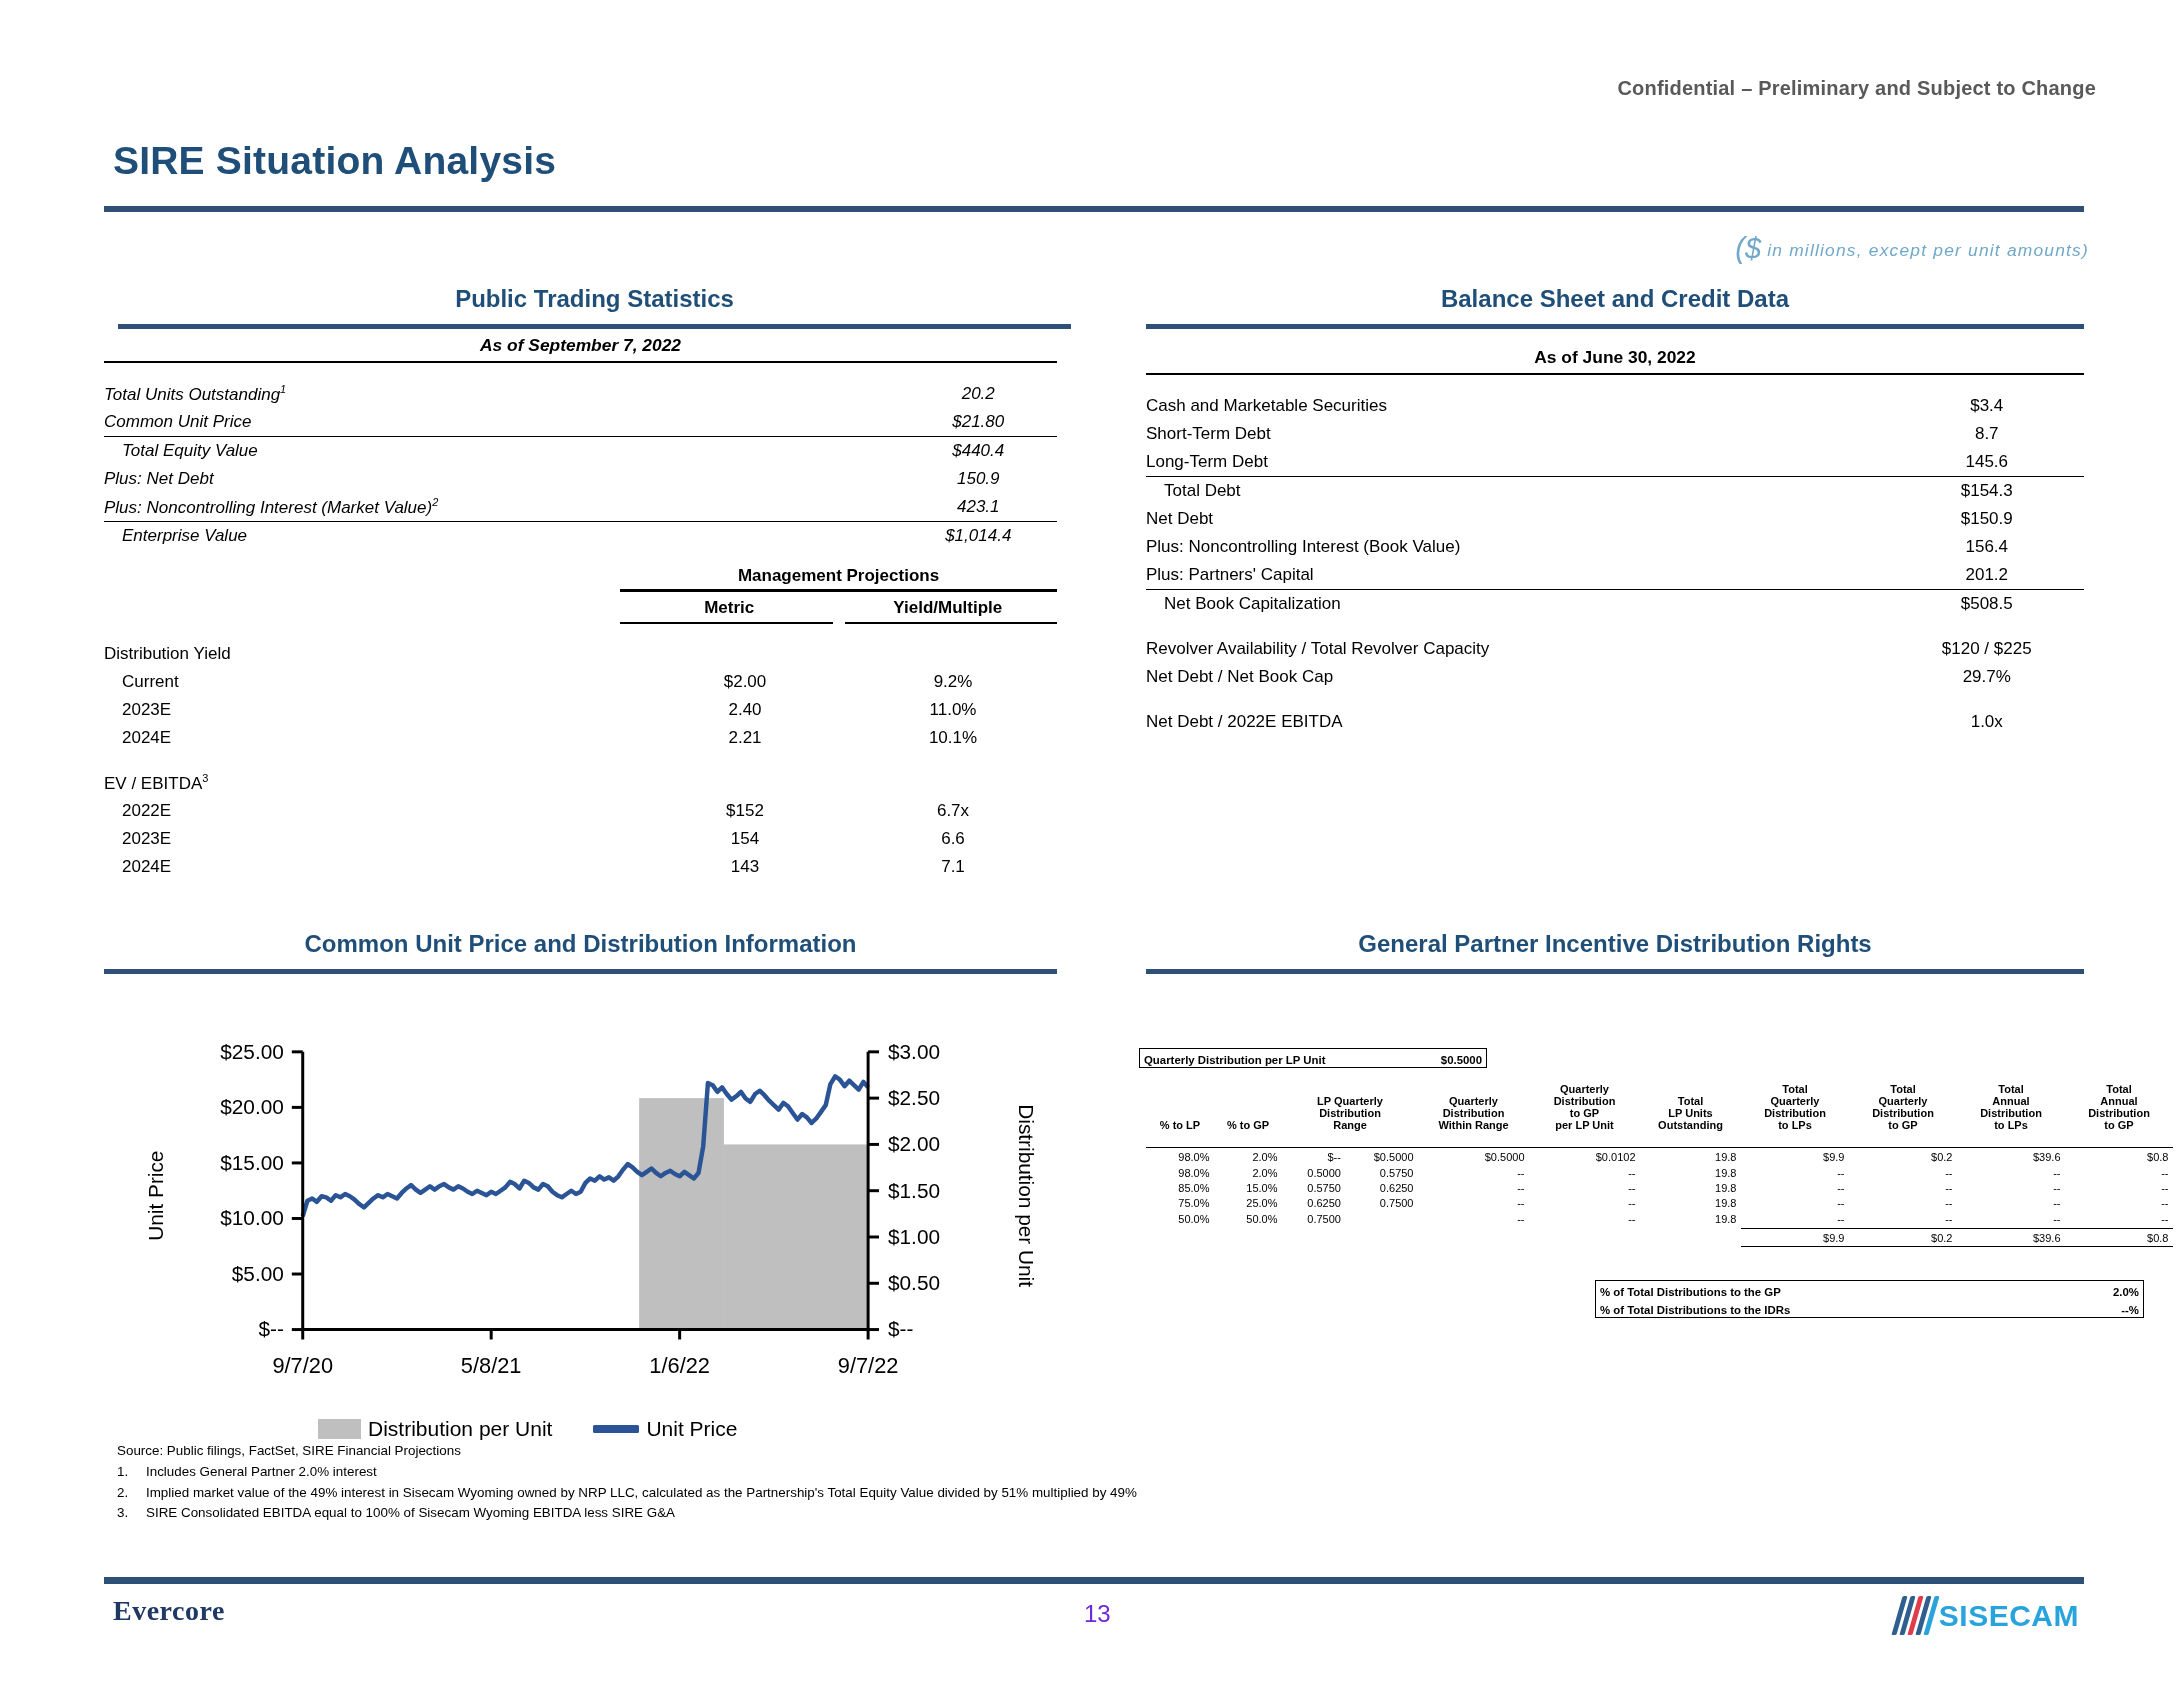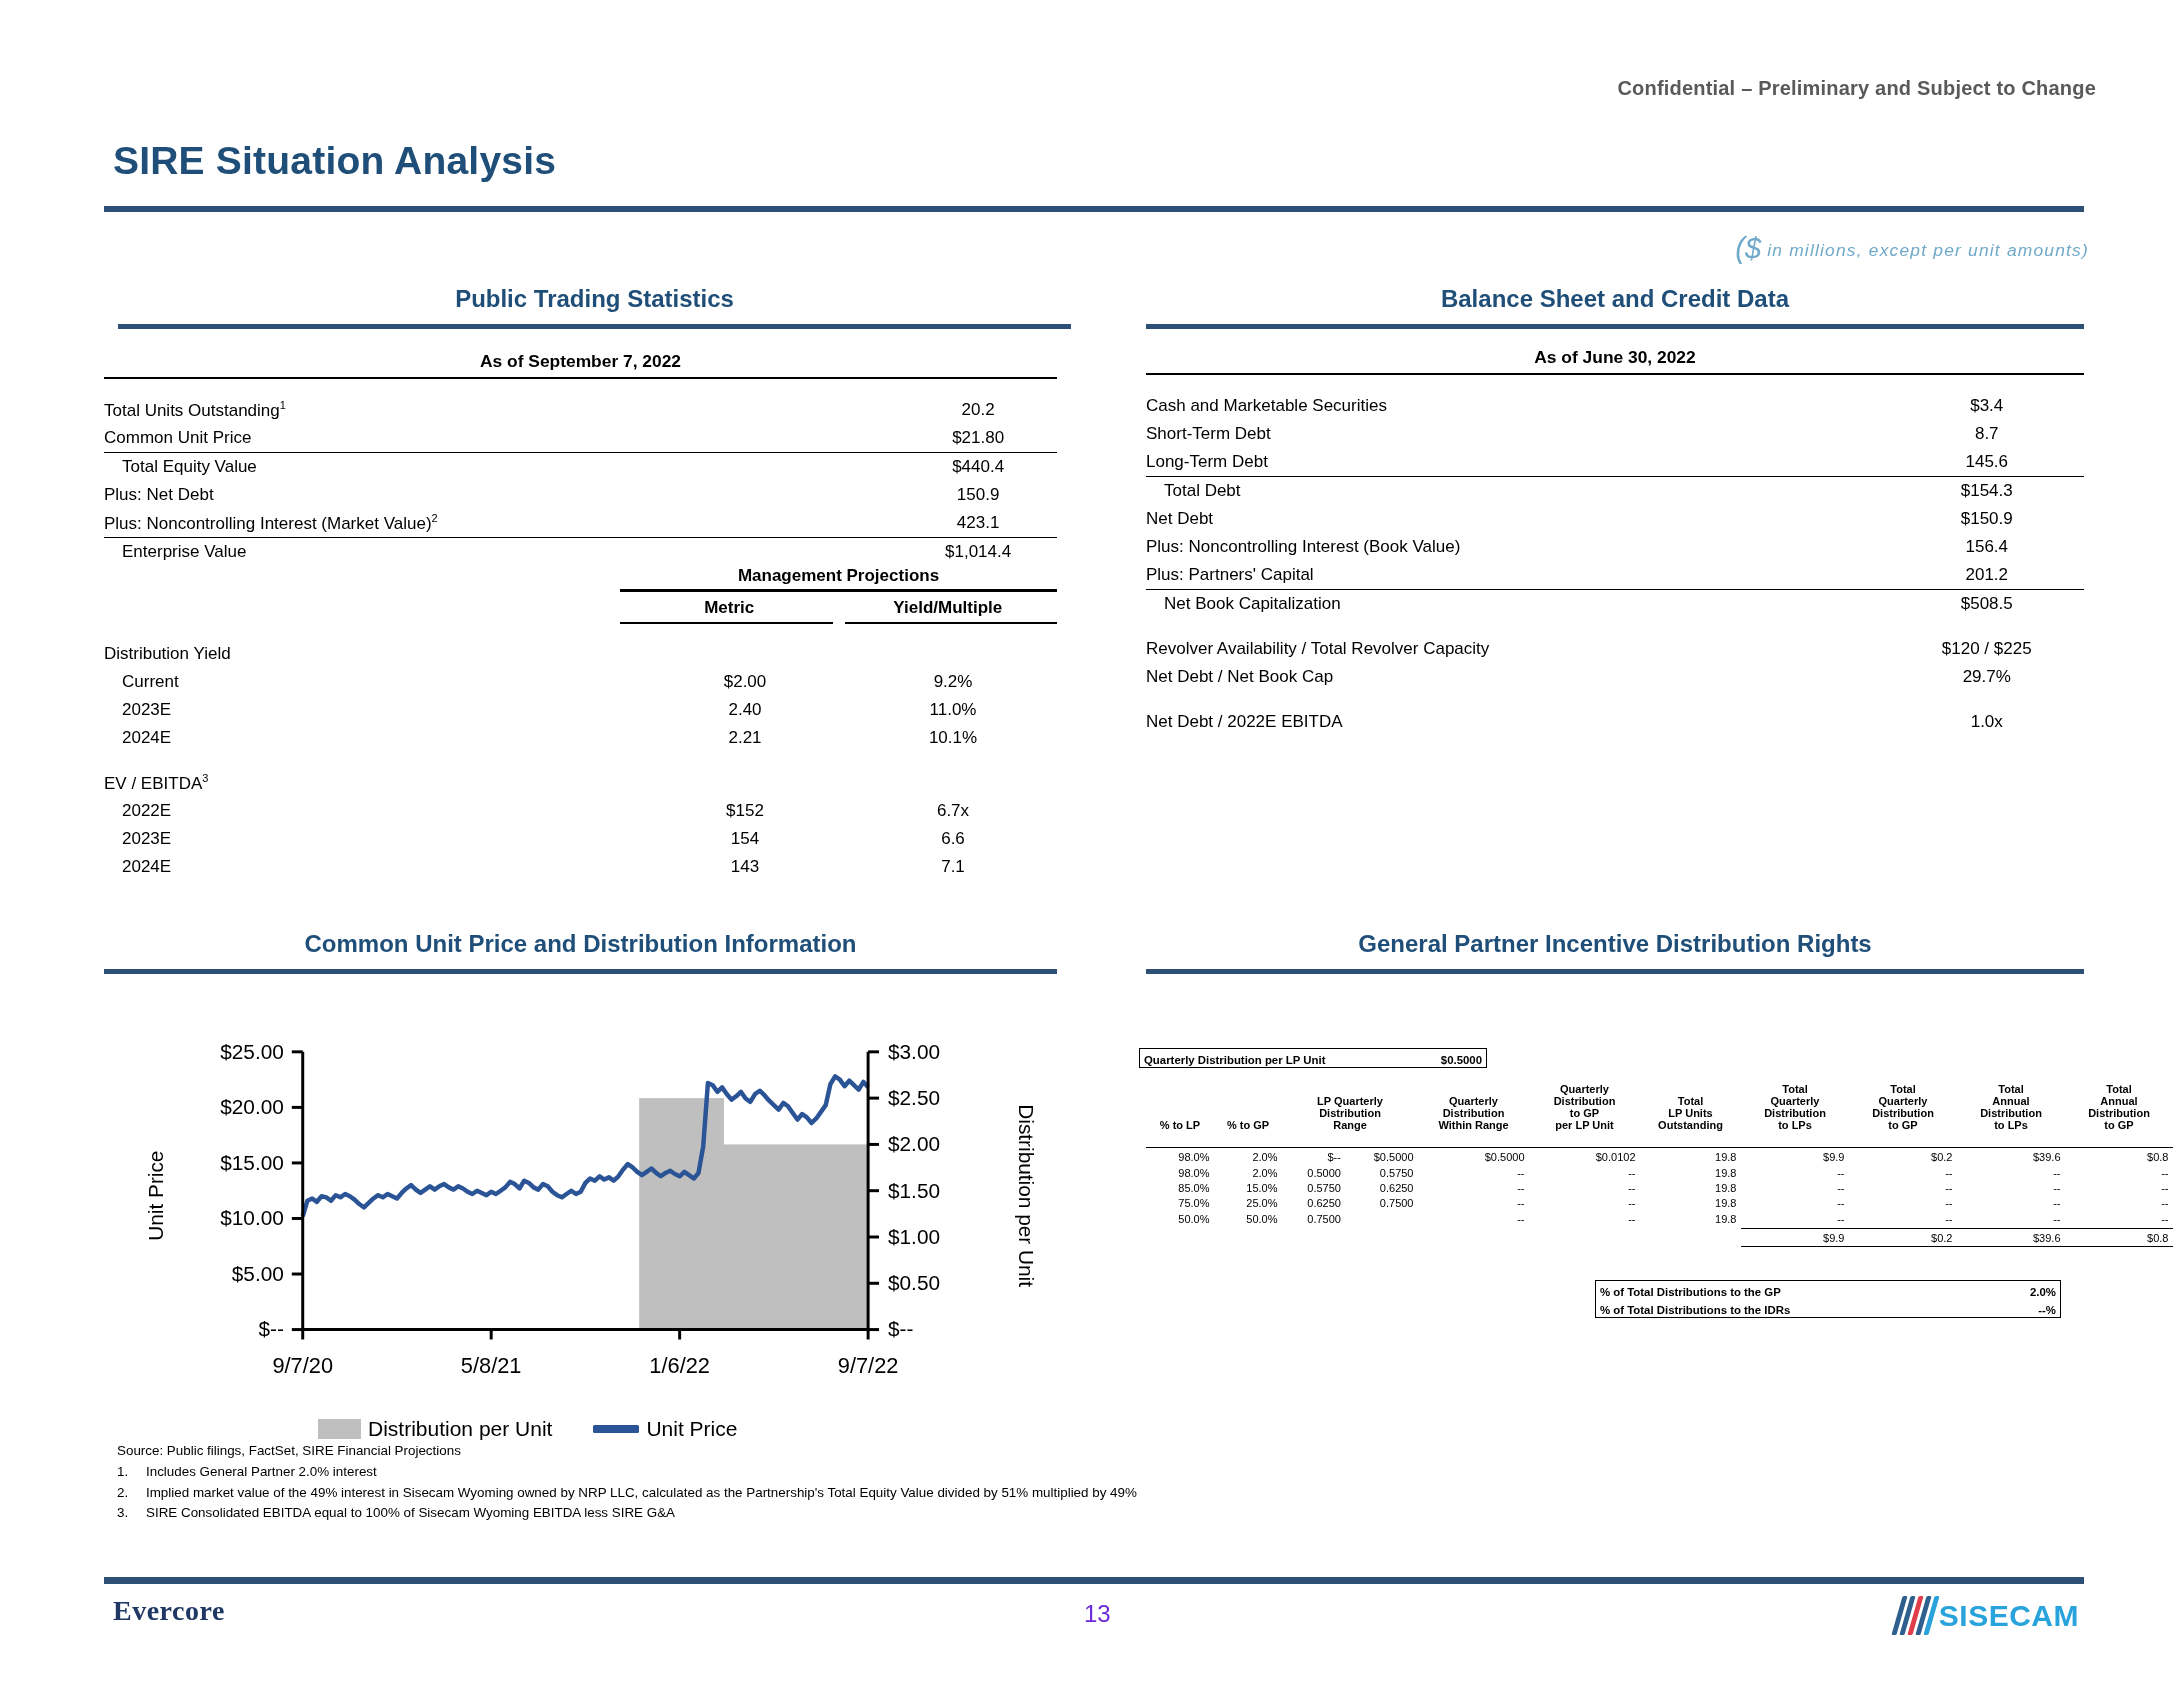--- a/index.html
+++ b/index.html
@@ -56,21 +56,21 @@
 <div class="abs" id="title-rule"></div>
 <div class="abs" id="units-note">
   <span class="big">($</span><span> in millions, except per unit amounts)</span>
 </div>
 
 <div class="abs" style="top:285px;left:118px;width:953px;">
   <div class="panel-head">Public Trading Statistics</div>
   <div class="panel-rule" style="margin-top:11px;"></div>
 </div>
 
-<table class="ftable abs" id="pt-table" style="top:346px;left:104px;width:953px;">
+<table class="ftable abs" id="pt-table" style="top:330px;left:104px;width:953px;font-style:italic;">
   <tbody>
       <tr>
         <td class="asof tb-thick" colspan="2">As of September 7, 2022</td>
       </tr>
   <tr>
         <td class="sp" colspan="2"></td>
       </tr>
   <tr>
         <td class="lbl"><span>Total Units Outstanding</span><sup>1</sup></td>
       <td class="val">20.2</td>
@@ -438,21 +438,21 @@
         <td style="height: 2px;"></td>
         <td style="height: 2px;"></td>
         <td class="ul" style="height: 2px;"></td>
         <td class="ul" style="height: 2px;"></td>
         <td class="ul" style="height: 2px;"></td>
         <td class="ul" style="height: 2px;"></td>
       </tr>
 </tbody>
   </table>
 
-<table class="idr boxed abs" style="top:1280px;left:1595px;width:466px;">
+<table class="idr boxed abs" style="top:1280px;left:1595px;width:549px;">
   <tbody>
       <tr>
     <td class="lbl">% of Total Distributions to the GP</td>
     <td class="num">2.0%</td>
   </tr>
   <tr>
     <td class="lbl">% of Total Distributions to the IDRs</td>
     <td class="num">--%</td>
   </tr>
 </tbody>

